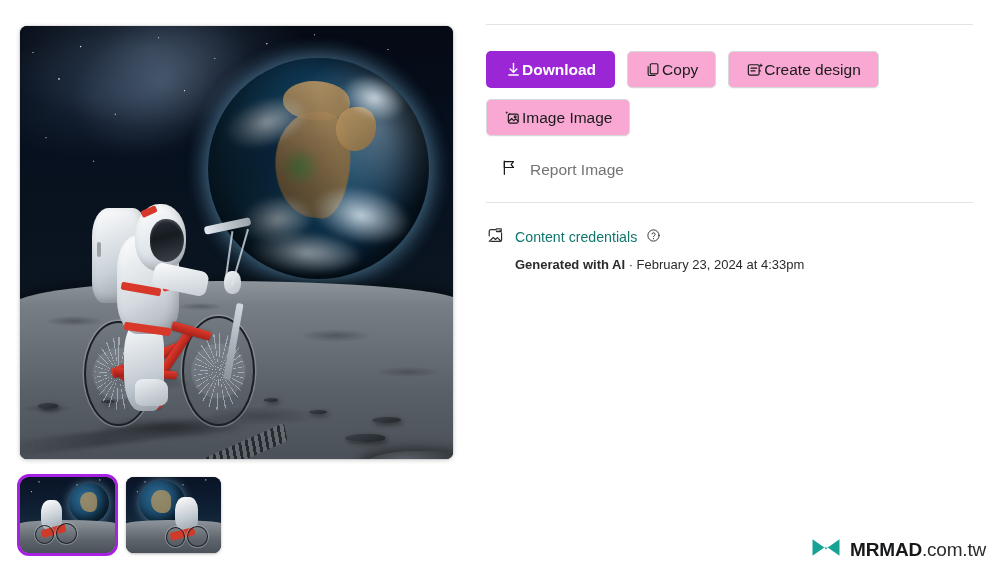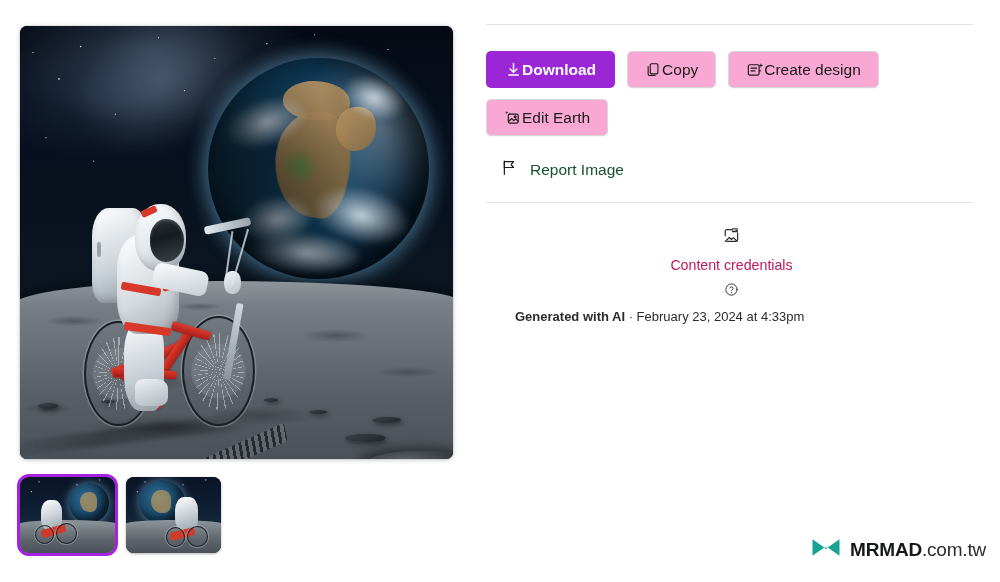--- a/index.html
+++ b/index.html
@@ -462,33 +462,32 @@
   .btn svg { display: block; flex: 0 0 auto; }
 
   .link-row {
     display: inline-flex;
     align-items: center;
     gap: 11px;
     margin-top: 22px;
     margin-left: 14px;
     cursor: pointer;
     font-size: 15.5px;
-    color: #14532d;
+    color: #737373;
   }
 
   .credits {
     margin-top: 23px;
   }
   .credits-head {
     display: flex;
     align-items: center;
     gap: 9px;
-    color: #be185d;
+    color: #0f766e;
     font-size: 14.2px;
-    flex-direction: column;
   }
   .credits-head .label { margin-left: 1px; }
   .credits-body {
     margin-top: 9px;
     margin-left: 29px;
     font-size: 13px;
     color: #2b2b2b;
   }
   .credits-body .strong { font-weight: bold; }
 
@@ -664,21 +663,21 @@
       <div class="btn btn-secondary">
         <span>
           <svg width="18" height="18" viewBox="0 0 20 20" fill="none" stroke="#1b1b1b" stroke-width="1.3" stroke-linecap="round" stroke-linejoin="round">
             <rect x="4.8" y="5.6" width="11" height="10" rx="1.7"></rect>
             <path d="M5.4 13.6l3.1-3 2.4 2.3 2.1-2 2.6 2.5"></path>
             <circle cx="12.4" cy="8.6" r="1.05"></circle>
             <path d="M3.1 2.2l.5 1.3 1.3.5-1.3.5-.5 1.3-.5-1.3-1.3-.5 1.3-.5z" fill="#1b1b1b" stroke="none"></path>
             <path d="M6.4 4.2l.34.88.88.34-.88.34-.34.88-.34-.88-.88-.34.88-.34z" fill="#1b1b1b" stroke="none"></path>
           </svg>
         </span>
-        <span>Edit Earth</span>
+        <span>Image Image</span>
       </div>
     </div>
 
     <div class="link-row">
       <span>
         <svg width="19" height="19" viewBox="0 0 20 20" fill="none" stroke="#1b1b1b" stroke-width="1.3" stroke-linecap="round" stroke-linejoin="round">
           <path d="M4.6 3.2v14"></path>
           <path d="M4.6 3.8h9.6l-2.5 3.1 2.5 3.1H4.6z"></path>
         </svg>
       </span>

